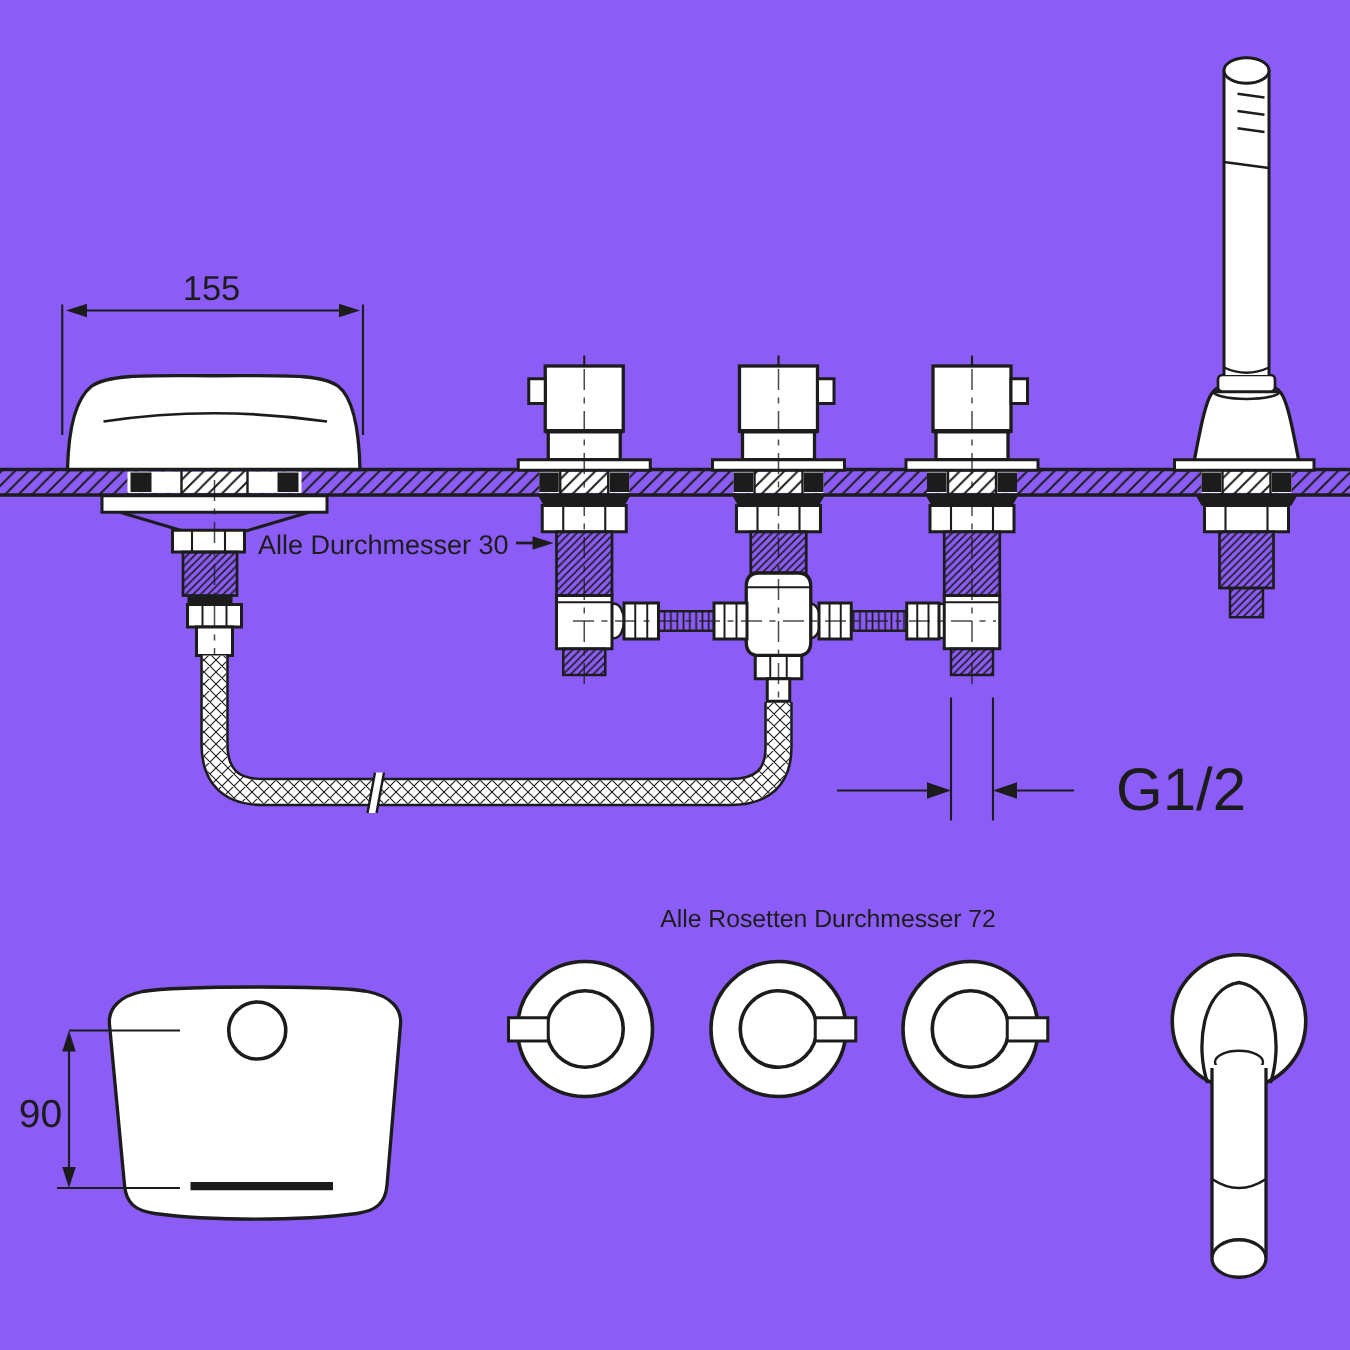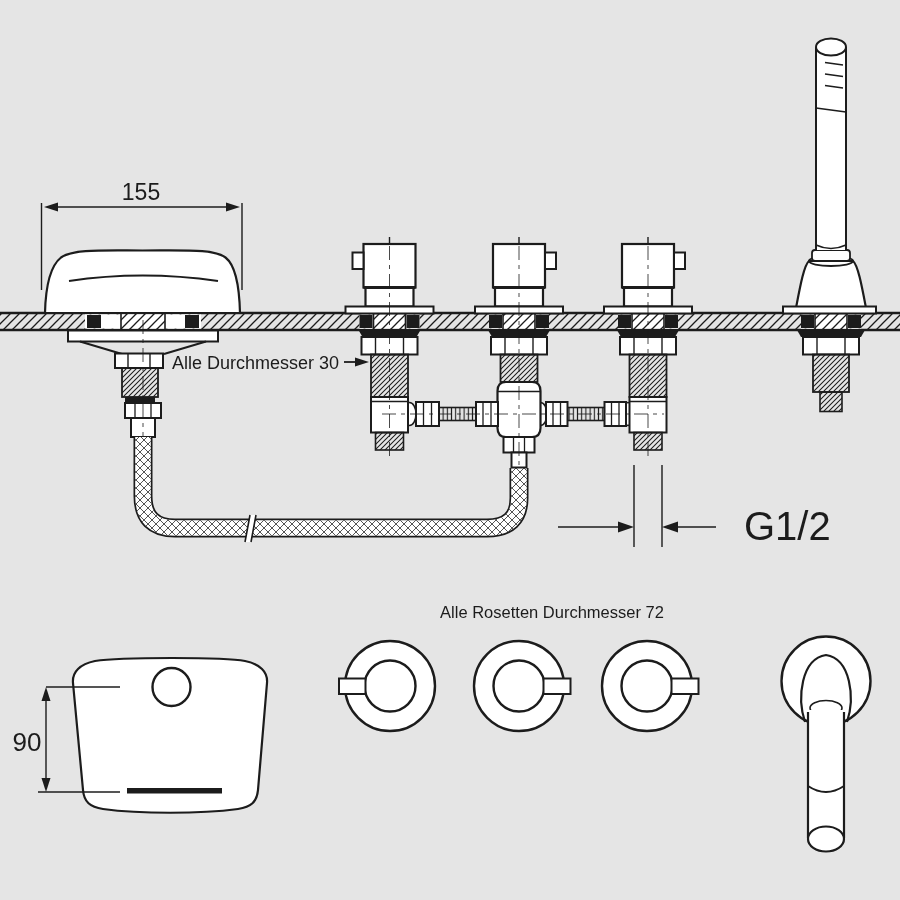--- a/index.html
+++ b/index.html
@@ -1,16 +1,16 @@
 <!DOCTYPE html>
 <html><head>
 <meta charset="utf-8">
 <style>
   html,body{margin:0;padding:0;background:#ffffff;}
-  .canvas{position:relative;width:900px;height:900px;background:#e5e5e5;overflow:hidden;
+  .canvas{position:relative;width:900px;height:900px;background:#8b5cf6;overflow:hidden;
           font-family:"Liberation Sans", sans-serif;}
   svg{display:block;}
   .ln{stroke:#1c1c1c;fill:none;}
   .w{fill:#ffffff;stroke:#1c1c1c;}
   .blk{fill:#1c1c1c;stroke:none;}
   .dim{stroke:#1c1c1c;stroke-width:1.4;fill:none;}
   .cl{stroke:#1c1c1c;stroke-width:1;stroke-dasharray:14 5 4 5;opacity:.8;fill:none;}
   text{fill:#1c1c1c;}
   .t-dim{font-size:23px;}
   .t-90{font-size:26px;}

